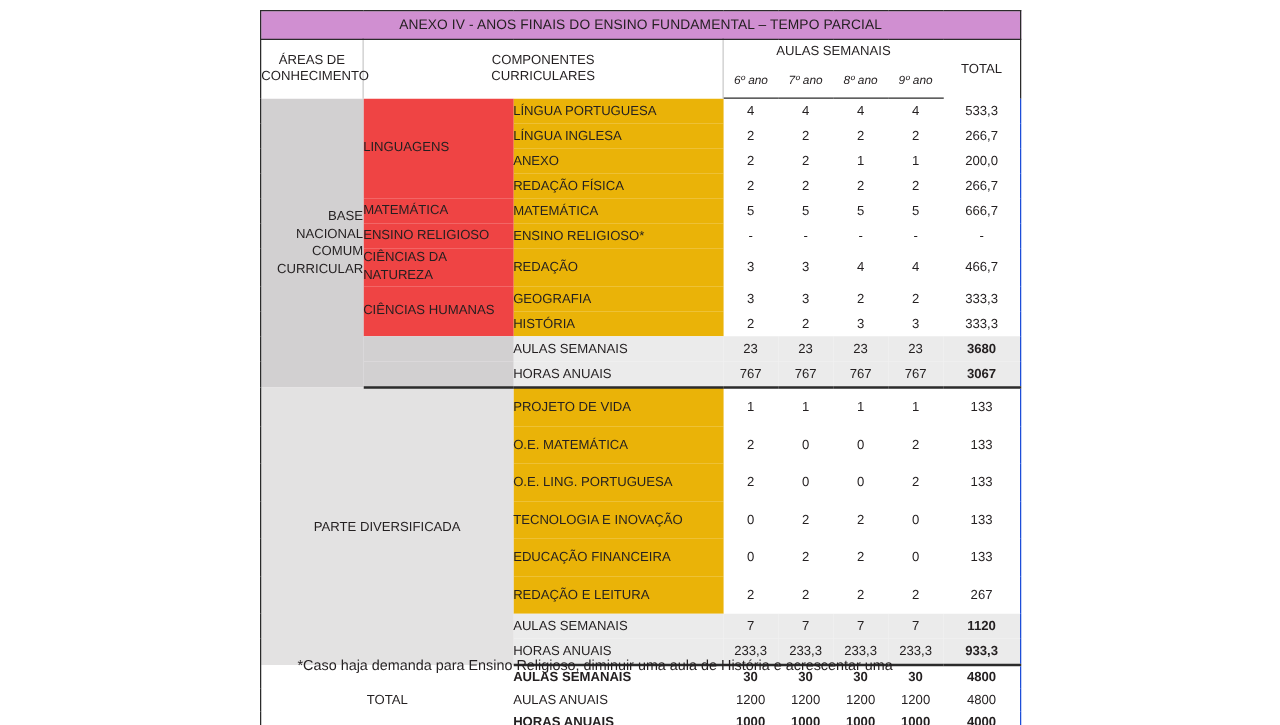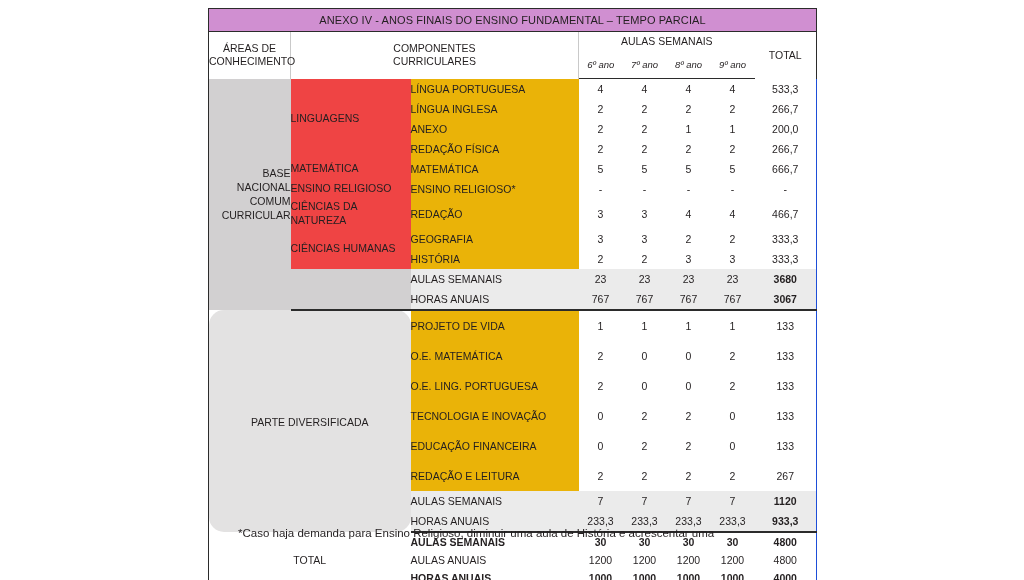--- a/index.html
+++ b/index.html
@@ -97,21 +97,20 @@
     font-size: 10.5px;
     line-height: 1.35;
     border-left: 1px solid #2b2b2b;
   }
   .area-pd {
     background: #e3e2e2;
     text-align: center;
     font-weight: bold;
     font-size: 10.5px;
     border-left: 1px solid #2b2b2b;
-    border-radius: 15px;
   }
   .area-total {
     background: #ffffff;
     text-align: center;
     font-weight: bold;
     font-size: 10.5px;
     border-left: 1px solid #2b2b2b;
   }
 
   .knowledge {

